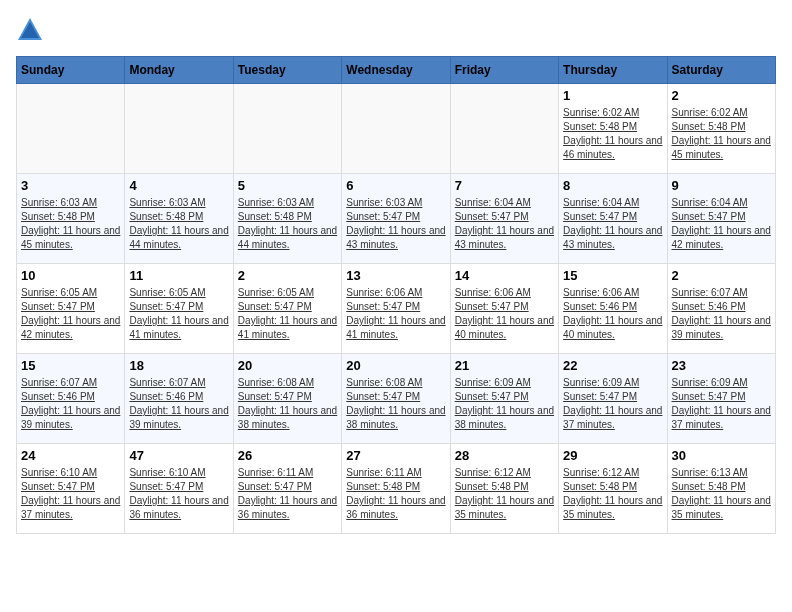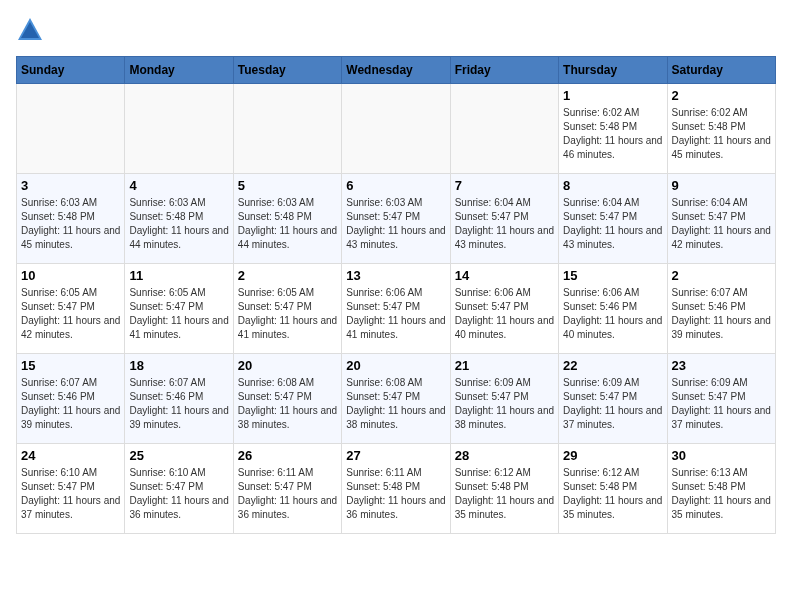--- a/index.html
+++ b/index.html
@@ -74,20 +74,21 @@
     .day-num {
       font-weight: bold;
       font-size: 13px;
       margin-bottom: 3px;
       display: block;
     }
     .day-info {
       font-size: 10px;
       color: #333;
       line-height: 1.4;
+      text-decoration: underline;
     }
     tr:nth-child(even) td:not(.empty) {
       background: #f5f8ff;
     }
   </style>
 </head>
 <body>
 
 <div class="header-area">
   <div class="logo">
@@ -223,21 +224,21 @@
           <span class="day-num">23</span>
           <div class="day-info">Sunrise: 6:09 AM<br>Sunset: 5:47 PM<br>Daylight: 11 hours and 37 minutes.</div>
         </td>
       </tr>
       <tr>
         <td>
           <span class="day-num">24</span>
           <div class="day-info">Sunrise: 6:10 AM<br>Sunset: 5:47 PM<br>Daylight: 11 hours and 37 minutes.</div>
         </td>
         <td>
-          <span class="day-num">25</span>
+          <span class="day-num">47</span>
           <div class="day-info">Sunrise: 6:10 AM<br>Sunset: 5:47 PM<br>Daylight: 11 hours and 36 minutes.</div>
         </td>
         <td>
           <span class="day-num">26</span>
           <div class="day-info">Sunrise: 6:11 AM<br>Sunset: 5:47 PM<br>Daylight: 11 hours and 36 minutes.</div>
         </td>
         <td>
           <span class="day-num">27</span>
           <div class="day-info">Sunrise: 6:11 AM<br>Sunset: 5:48 PM<br>Daylight: 11 hours and 36 minutes.</div>
         </td>

